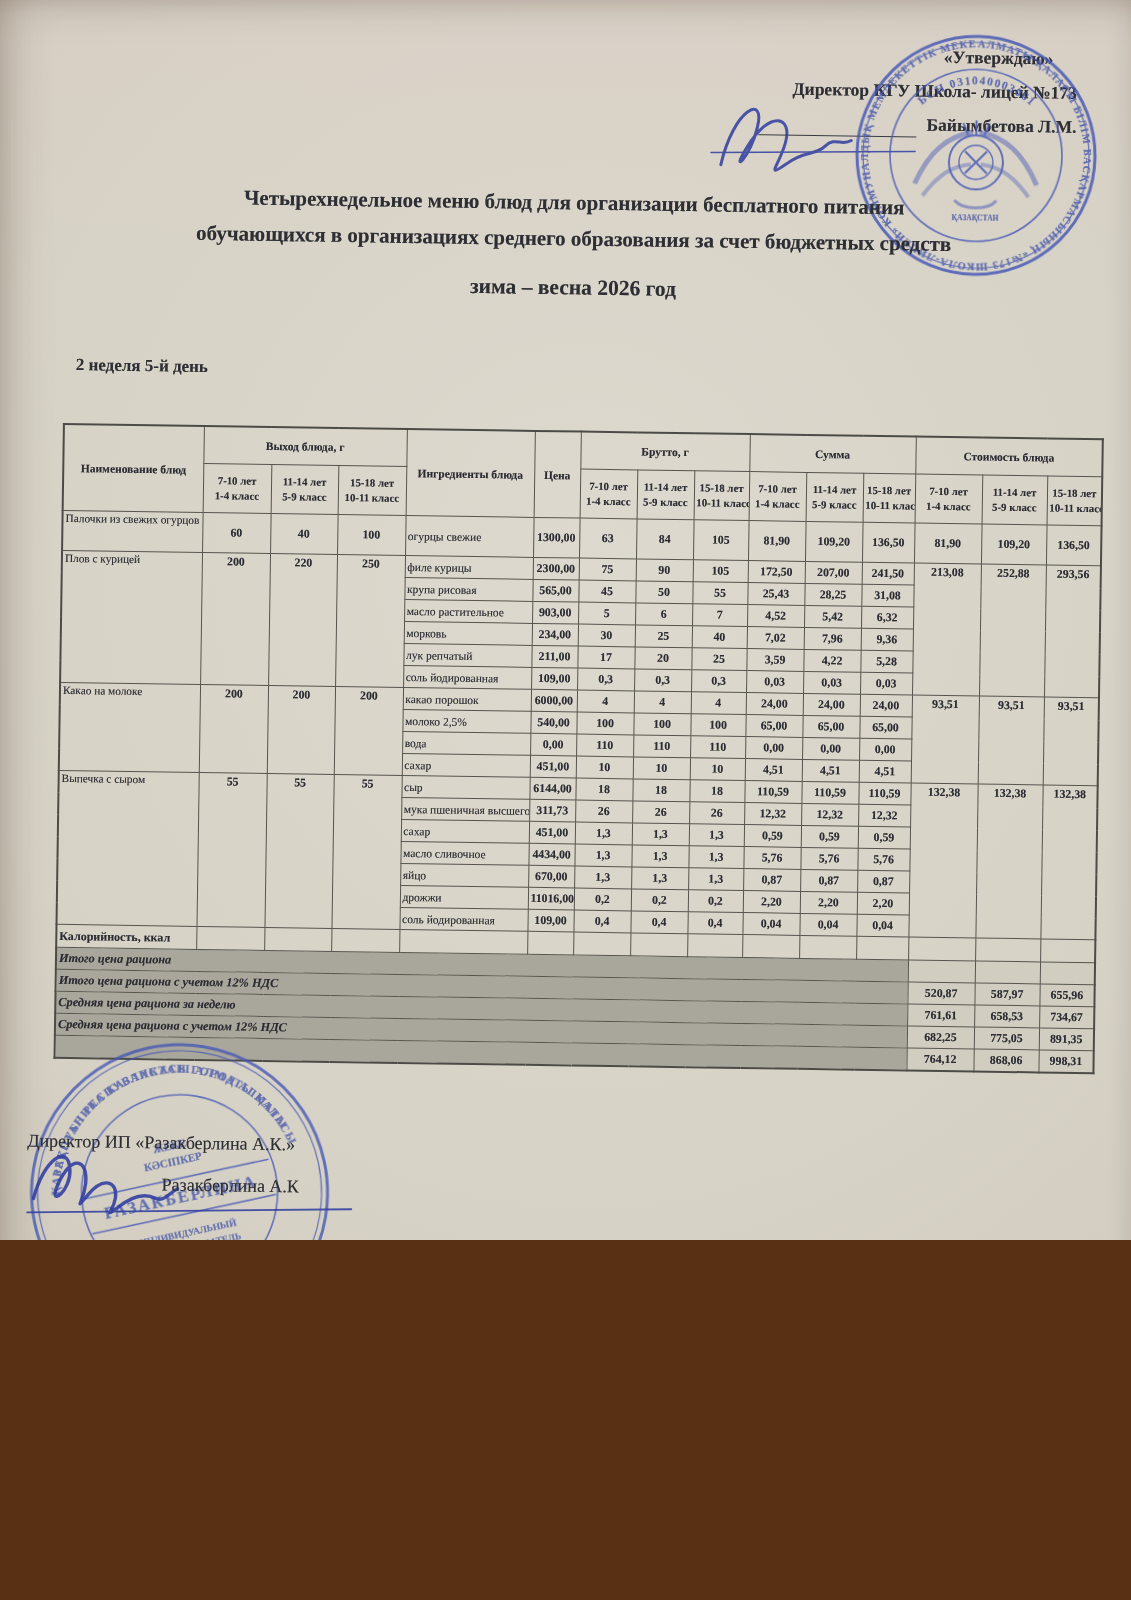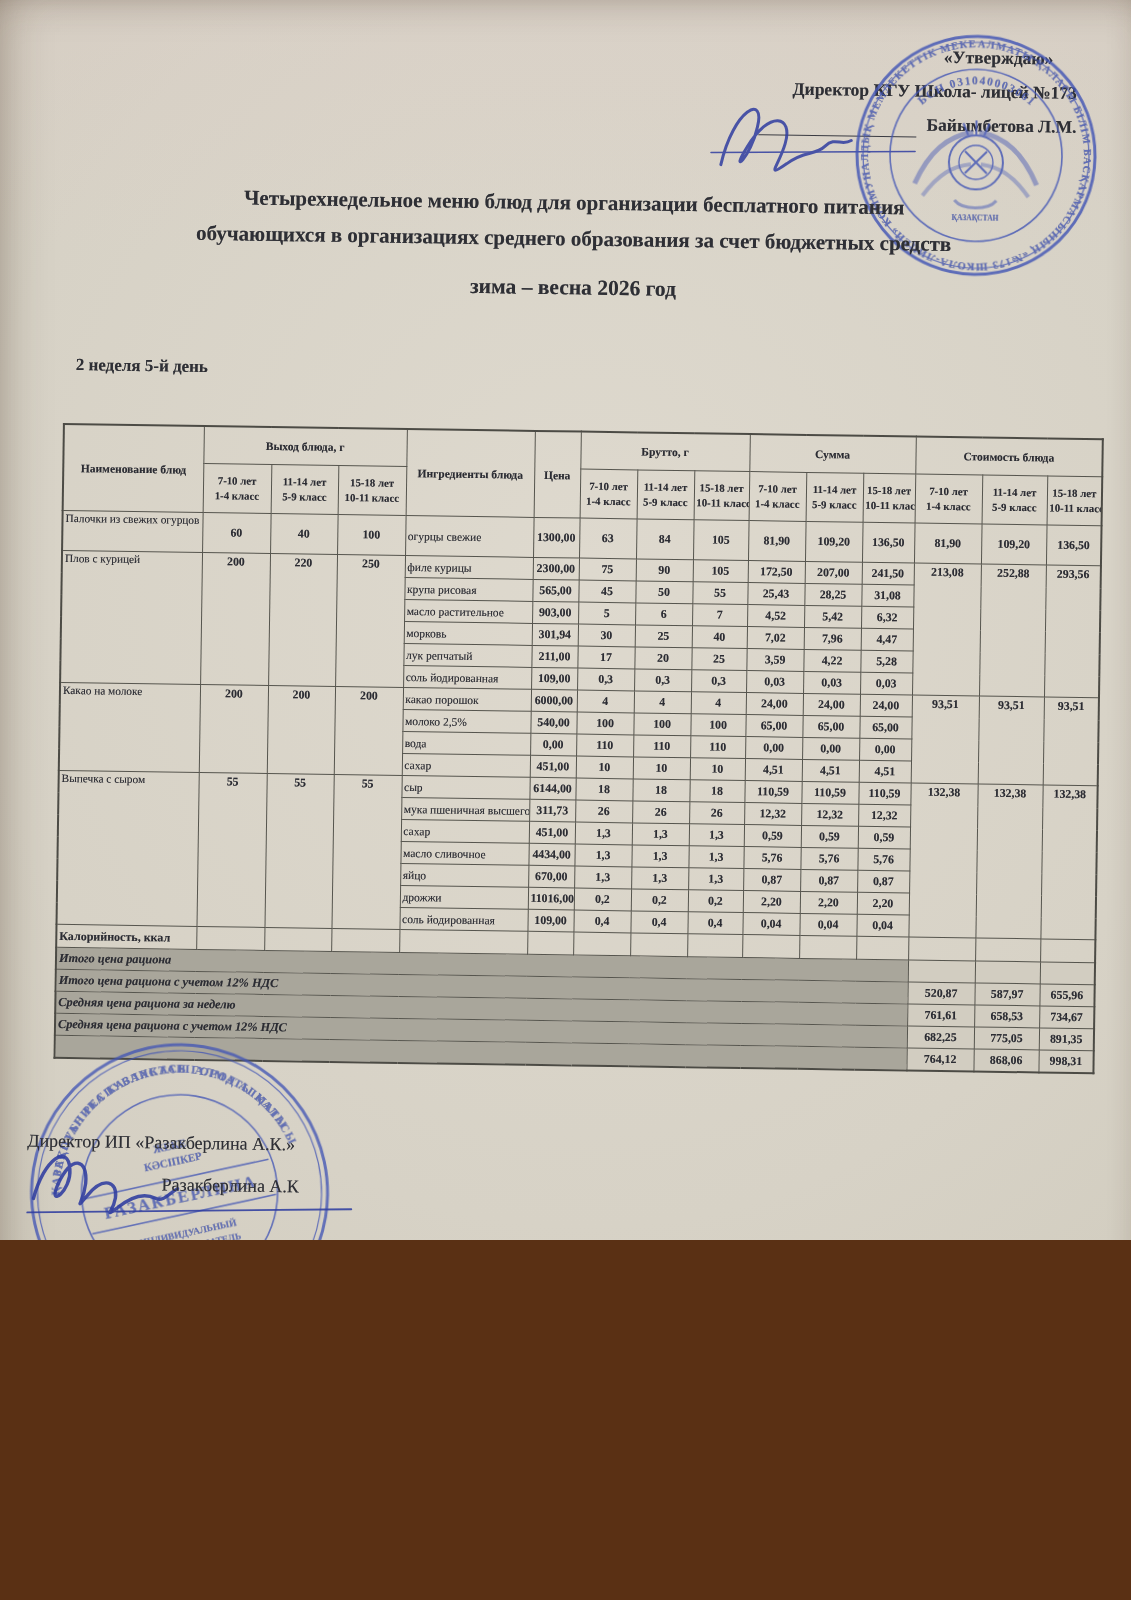--- a/index.html
+++ b/index.html
@@ -251,27 +251,27 @@
             <td class="num">903,00</td>
             <td class="num">5</td>
             <td class="num">6</td>
             <td class="num">7</td>
             <td class="num">4,52</td>
             <td class="num">5,42</td>
             <td class="num">6,32</td>
           </tr>
           <tr>
             <td class="ing">морковь</td>
-            <td class="num">301,94</td>
+            <td class="num">234,00</td>
             <td class="num">30</td>
             <td class="num">25</td>
             <td class="num">40</td>
             <td class="num">7,02</td>
             <td class="num">7,96</td>
-            <td class="num">4,47</td>
+            <td class="num">9,36</td>
           </tr>
           <tr>
             <td class="ing">лук репчатый</td>
             <td class="num">211,00</td>
             <td class="num">17</td>
             <td class="num">20</td>
             <td class="num">25</td>
             <td class="num">3,59</td>
             <td class="num">4,22</td>
             <td class="num">5,28</td>

